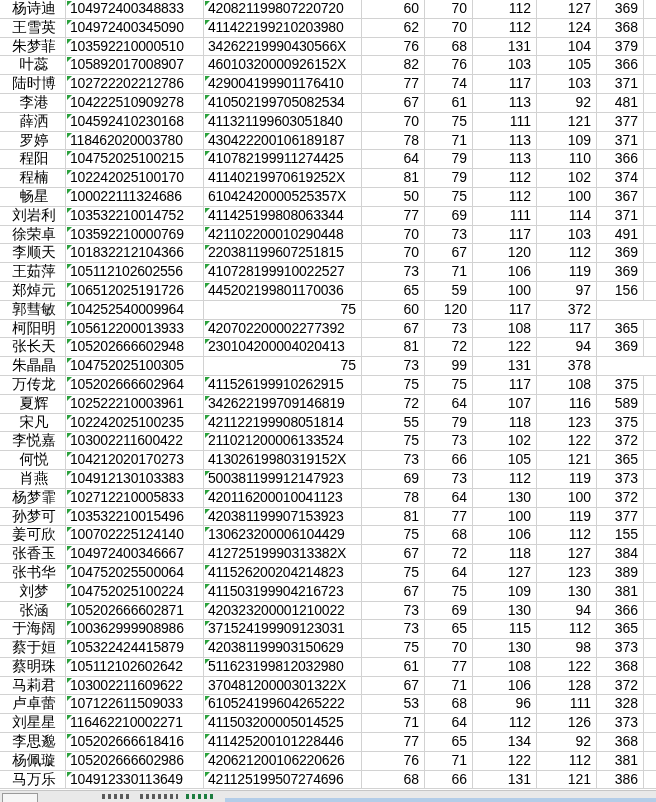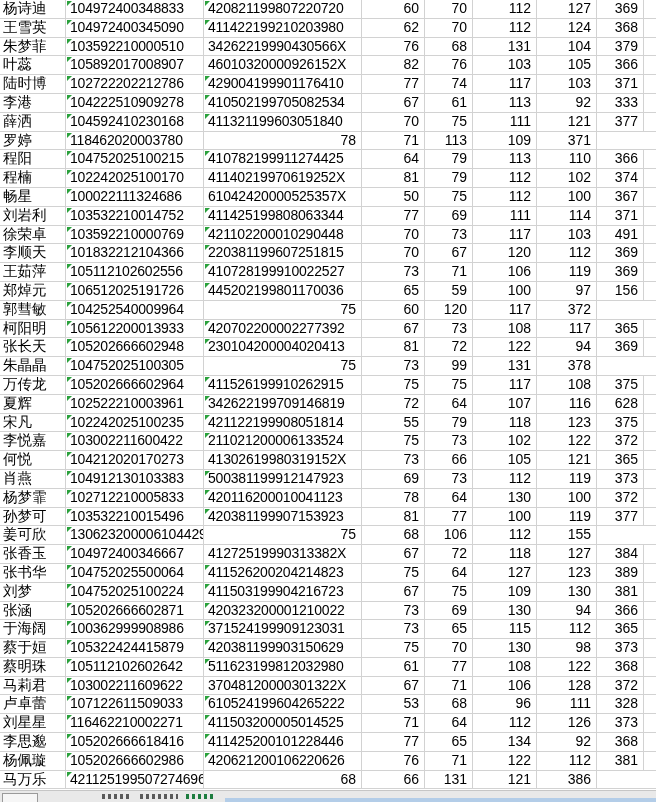--- a/index.html
+++ b/index.html
@@ -16,21 +16,21 @@
     height:18.81px;
     border-bottom:1px solid #d2d2d2;
   }
   .cell {
     position:relative;
     border-right:1px solid #d2d2d2;
     font-size:14px; line-height:17.5px;
     color:#000000;
     white-space:nowrap; overflow:hidden;
   }
-  .cell.c-name { padding-left:3px; font-size:14.5px; }
+  .cell.c-name { padding-left:3px; font-size:14.5px;text-align:center; }
   .cell.c-left { padding-left:4px; letter-spacing:-0.2px; }
   .cell.c-right { text-align:right; padding-right:5px; }
   .cell.c-fill { border-right:none; }
   .flag {
     position:absolute; top:1px; left:1px;
     width:0; height:0;
     border-top:5px solid #2aa13c;
     border-right:5px solid transparent;
   }
   
@@ -115,37 +115,38 @@
         <div class="cell c-fill"></div>
       </div>
       <div class="row">
         <div class="cell c-name">李港</div>
         <div class="cell c-left">104222510909278<span class="flag"></span></div>
         <div class="cell c-left">410502199705082534<span class="flag"></span></div>
         <div class="cell c-right">67</div>
         <div class="cell c-right">61</div>
         <div class="cell c-right">113</div>
         <div class="cell c-right">92</div>
-        <div class="cell c-right">333</div>
+        <div class="cell c-right">481</div>
         <div class="cell c-fill"></div>
       </div>
       <div class="row">
         <div class="cell c-name">薛洒</div>
         <div class="cell c-left">104592410230168<span class="flag"></span></div>
         <div class="cell c-left">411321199603051840<span class="flag"></span></div>
         <div class="cell c-right">70</div>
         <div class="cell c-right">75</div>
         <div class="cell c-right">111</div>
         <div class="cell c-right">121</div>
         <div class="cell c-right">377</div>
         <div class="cell c-fill"></div>
       </div>
       <div class="row">
         <div class="cell c-name">罗婷</div>
         <div class="cell c-left">118462020003780<span class="flag"></span></div>
+        <div class="cell c-left">430422200106189187<span class="flag"></span></div>
         <div class="cell c-right">78</div>
         <div class="cell c-right">71</div>
         <div class="cell c-right">113</div>
         <div class="cell c-right">109</div>
         <div class="cell c-right">371</div>
         <div class="cell c-fill"></div>
       </div>
       <div class="row">
         <div class="cell c-name">程阳</div>
         <div class="cell c-left">104752025100215<span class="flag"></span></div>
@@ -288,21 +289,21 @@
         <div class="cell c-fill"></div>
       </div>
       <div class="row">
         <div class="cell c-name">夏辉</div>
         <div class="cell c-left">102522210003961<span class="flag"></span></div>
         <div class="cell c-left">342622199709146819<span class="flag"></span></div>
         <div class="cell c-right">72</div>
         <div class="cell c-right">64</div>
         <div class="cell c-right">107</div>
         <div class="cell c-right">116</div>
-        <div class="cell c-right">628</div>
+        <div class="cell c-right">589</div>
         <div class="cell c-fill"></div>
       </div>
       <div class="row">
         <div class="cell c-name">宋凡</div>
         <div class="cell c-left">102242025100235<span class="flag"></span></div>
         <div class="cell c-left">421122199908051814<span class="flag"></span></div>
         <div class="cell c-right">55</div>
         <div class="cell c-right">79</div>
         <div class="cell c-right">118</div>
         <div class="cell c-right">123</div>
@@ -359,20 +360,21 @@
         <div class="cell c-left">420381199907153923<span class="flag"></span></div>
         <div class="cell c-right">81</div>
         <div class="cell c-right">77</div>
         <div class="cell c-right">100</div>
         <div class="cell c-right">119</div>
         <div class="cell c-right">377</div>
         <div class="cell c-fill"></div>
       </div>
       <div class="row">
         <div class="cell c-name">姜可欣</div>
+        <div class="cell c-left">100702225124140<span class="flag"></span></div>
         <div class="cell c-left">130623200006104429<span class="flag"></span></div>
         <div class="cell c-right">75</div>
         <div class="cell c-right">68</div>
         <div class="cell c-right">106</div>
         <div class="cell c-right">112</div>
         <div class="cell c-right">155</div>
         <div class="cell c-fill"></div>
       </div>
       <div class="row">
         <div class="cell c-name">张香玉</div>
@@ -501,20 +503,21 @@
         <div class="cell c-left">420621200106220626<span class="flag"></span></div>
         <div class="cell c-right">76</div>
         <div class="cell c-right">71</div>
         <div class="cell c-right">122</div>
         <div class="cell c-right">112</div>
         <div class="cell c-right">381</div>
         <div class="cell c-fill"></div>
       </div>
       <div class="row">
         <div class="cell c-name">马万乐</div>
+        <div class="cell c-left">104912330113649<span class="flag"></span></div>
         <div class="cell c-left">421125199507274696<span class="flag"></span></div>
         <div class="cell c-right">68</div>
         <div class="cell c-right">66</div>
         <div class="cell c-right">131</div>
         <div class="cell c-right">121</div>
         <div class="cell c-right">386</div>
         <div class="cell c-fill"></div>
       </div>
     </div>
 

